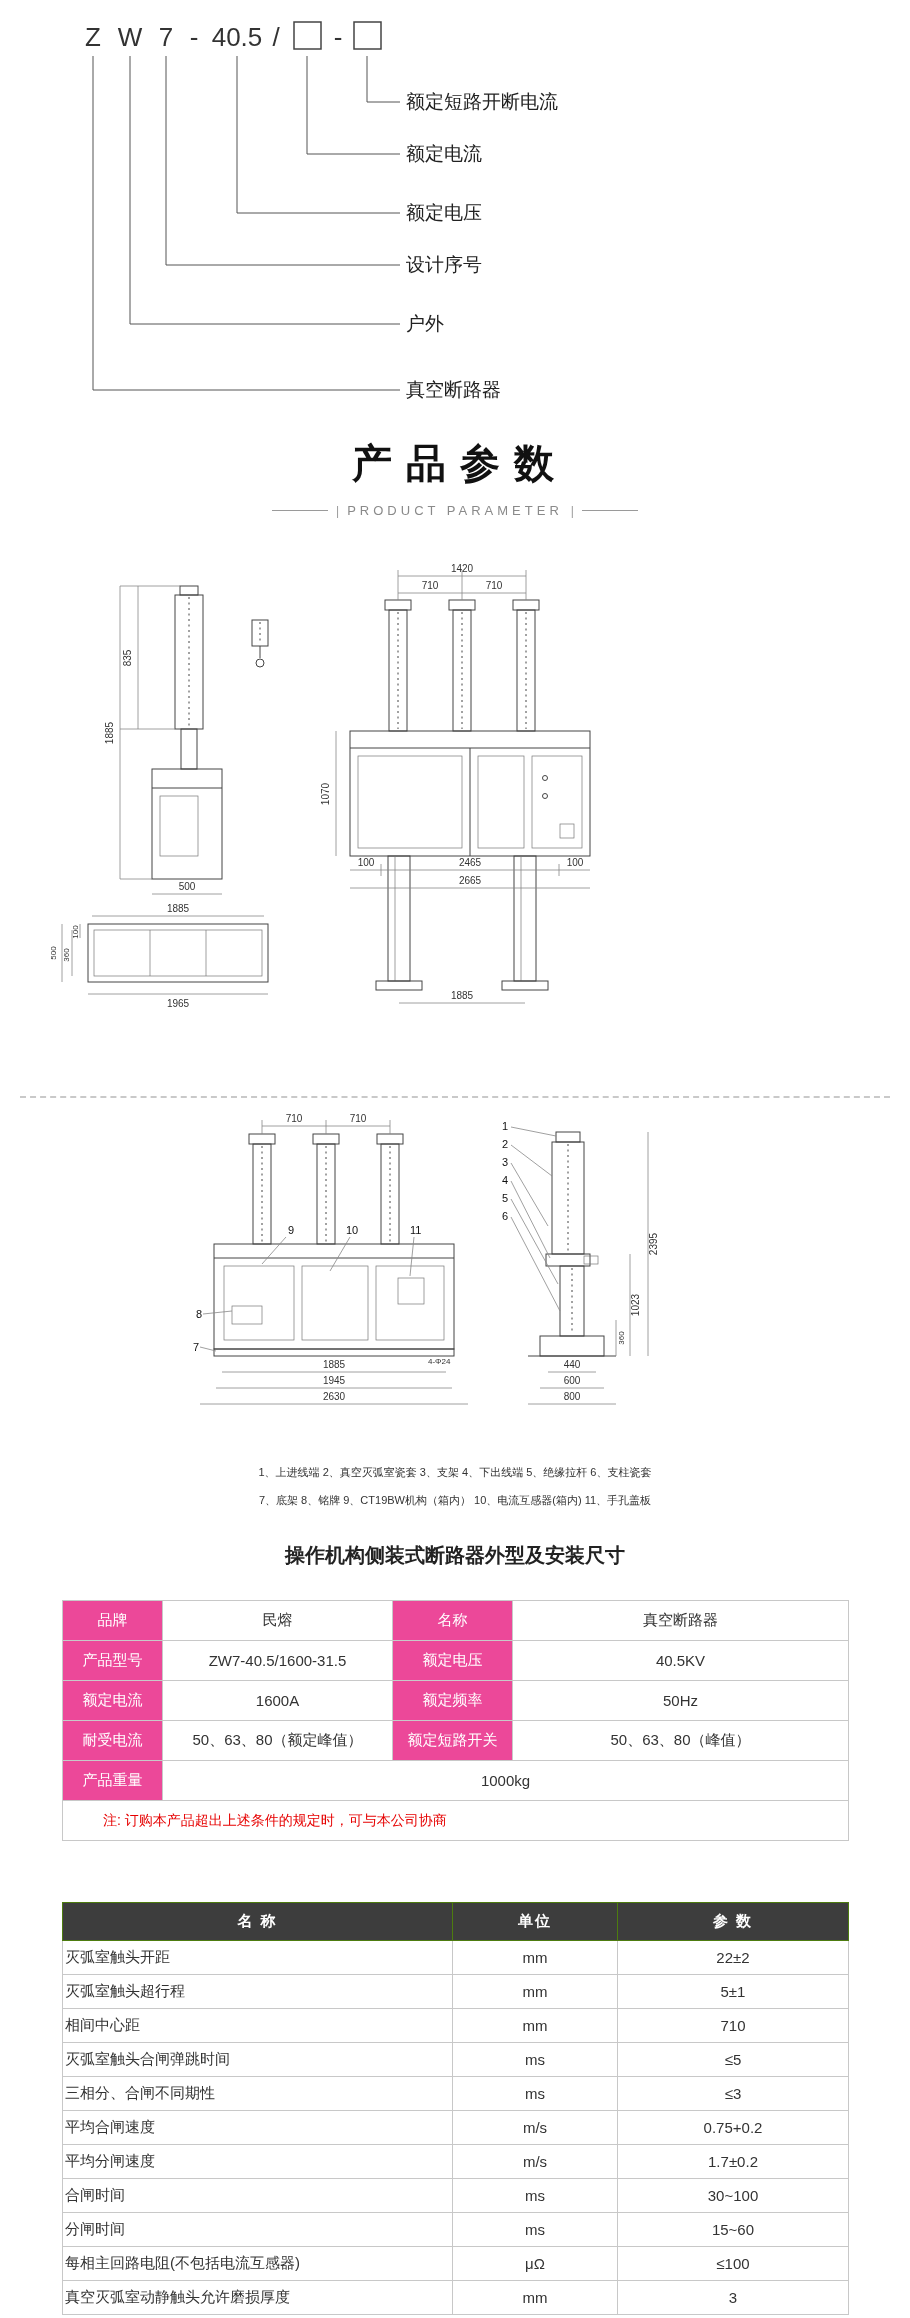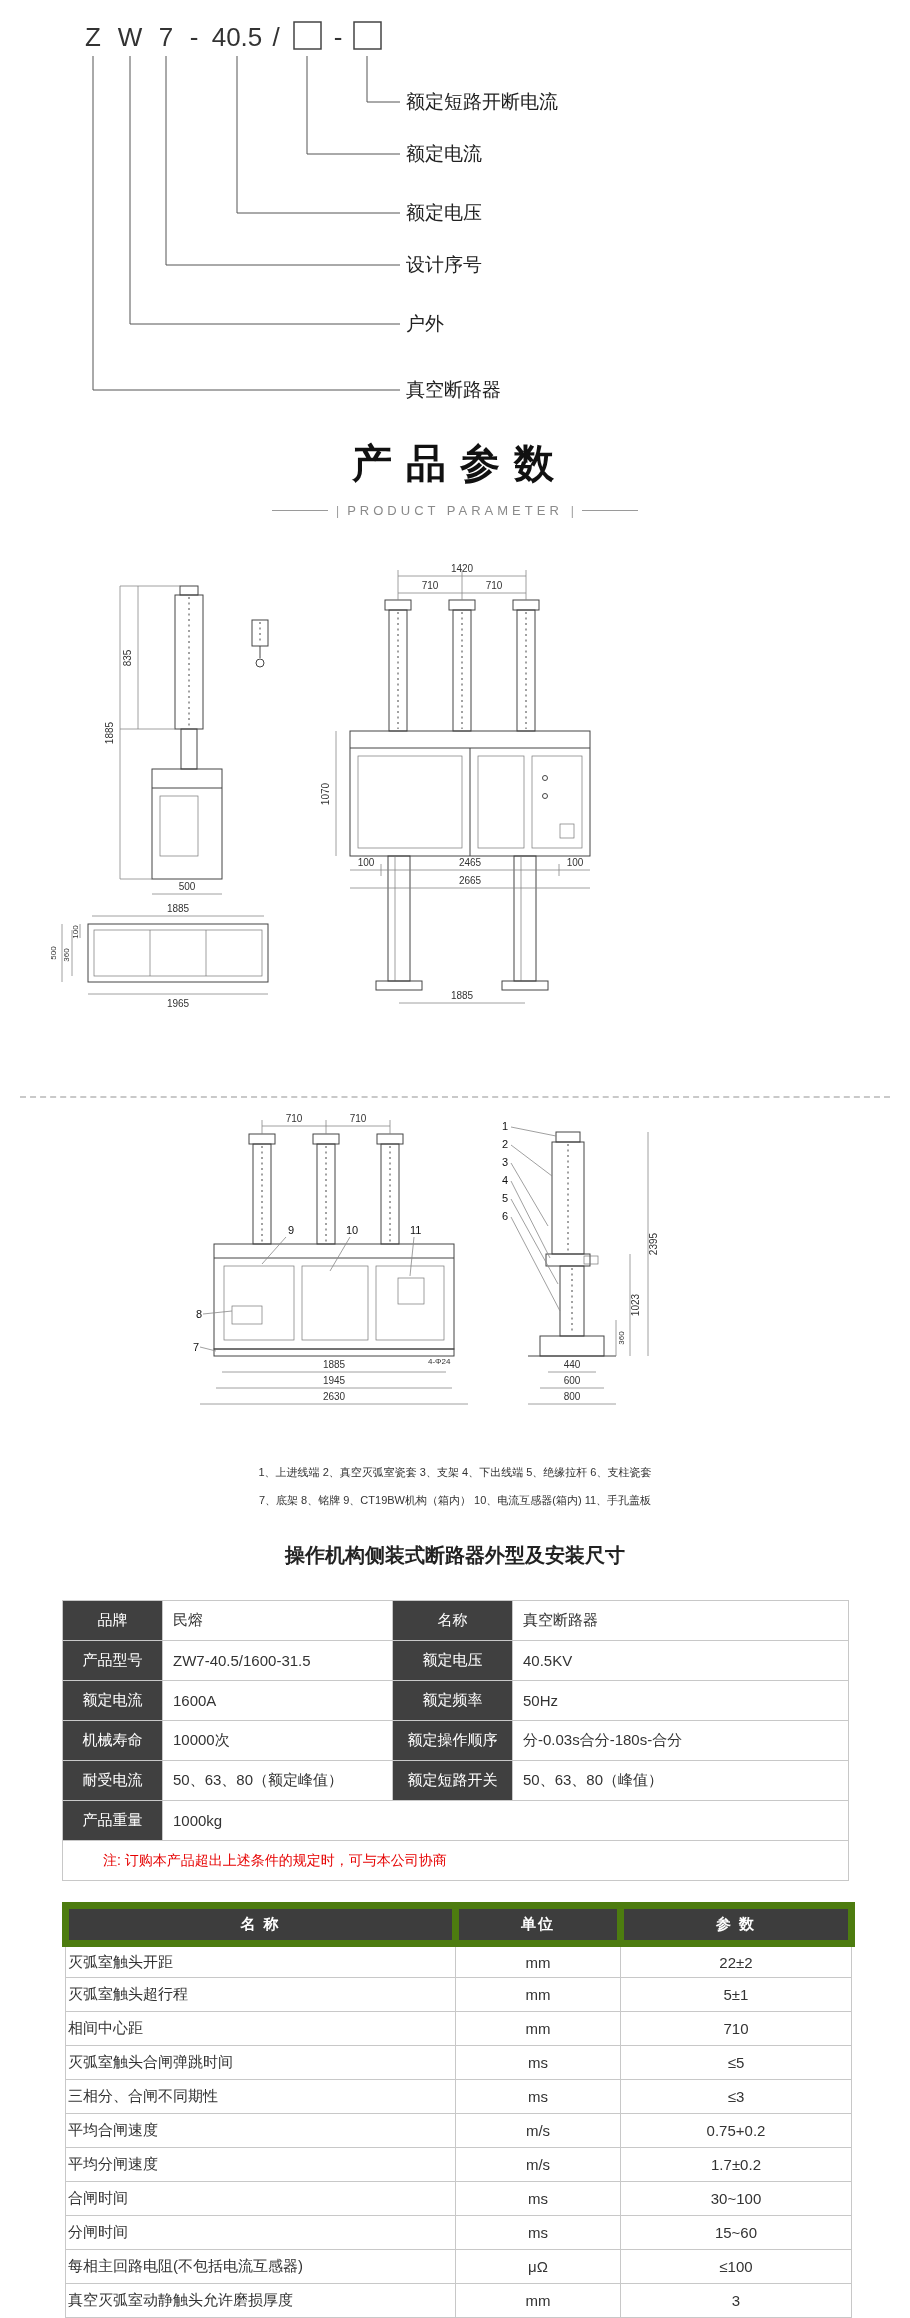--- a/index.html
+++ b/index.html
@@ -38,26 +38,26 @@
 
   .separator { border-top:2px dashed #c9c9c9; height:0; }
 
   
   .parts-list { text-align:center; font-size:11px; line-height:28px; color:#333; }
   .drawing-caption { text-align:center; font-size:20px; font-weight:bold; color:#222; }
 
   
   table { border-collapse:collapse; table-layout:fixed; }
   .spec-table td { border:1px solid #c8c8c8; height:40px; font-size:15px; padding:0 10px; }
-  .spec-table td.hd  { background:#404040; color:#fff; text-align:center; padding:0 4px; }
-  .spec-table td.val { color:#333; text-align:left; background:#fff;margin-top:48px; }
+  .spec-table td.hd  { background:#ec4899; color:#fff; text-align:center; padding:0 4px; }
+  .spec-table td.val { color:#333; text-align:center; background:#fff;margin-top:48px; }
   .spec-table td.note { color:#e60000; font-size:14px; text-align:left; background:#fff;padding-left:40px; }
 
   .param-table th { background:#3d3d3d; color:#fff; font-size:15px; font-weight:bold;
-                    height:38px; border:7px solid #4d7c0f; letter-spacing:2px; }
+                    height:38px; border:1px solid #4d7c0f; letter-spacing:2px; }
   .param-table td { border:1px solid #c8c8c8; height:34px; font-size:15px; color:#333; background:#fff; }
   .param-table td.c1 { text-align:left; padding-left:2px; }
   .param-table td.c2, .param-table td.c3 { text-align:center; }
 </style>
 </head>
 <body>
 
 <svg class="abs" style="left:0;top:6px" width="910" height="412" viewBox="0 0 910 412">
   <g>
     <text class="code" x="93" y="40" text-anchor="middle">Z</text>
@@ -325,26 +325,20 @@
       <td class="hd">额定电压</td>
       <td class="val">40.5KV</td>
     </tr>
     <tr>
       <td class="hd">额定电流</td>
       <td class="val">1600A</td>
       <td class="hd">额定频率</td>
       <td class="val">50Hz</td>
     </tr>
     <tr>
-      <td class="hd">机械寿命</td>
-      <td class="val">10000次</td>
-      <td class="hd">额定操作顺序</td>
-      <td class="val">分-0.03s合分-180s-合分</td>
-    </tr>
-    <tr>
       <td class="hd">耐受电流</td>
       <td class="val">50、63、80（额定峰值）</td>
       <td class="hd">额定短路开关</td>
       <td class="val">50、63、80（峰值）</td>
     </tr>
     <tr>
       <td class="hd">产品重量</td>
       <td class="val" colspan="3">1000kg</td>
     </tr>
     <tr>

